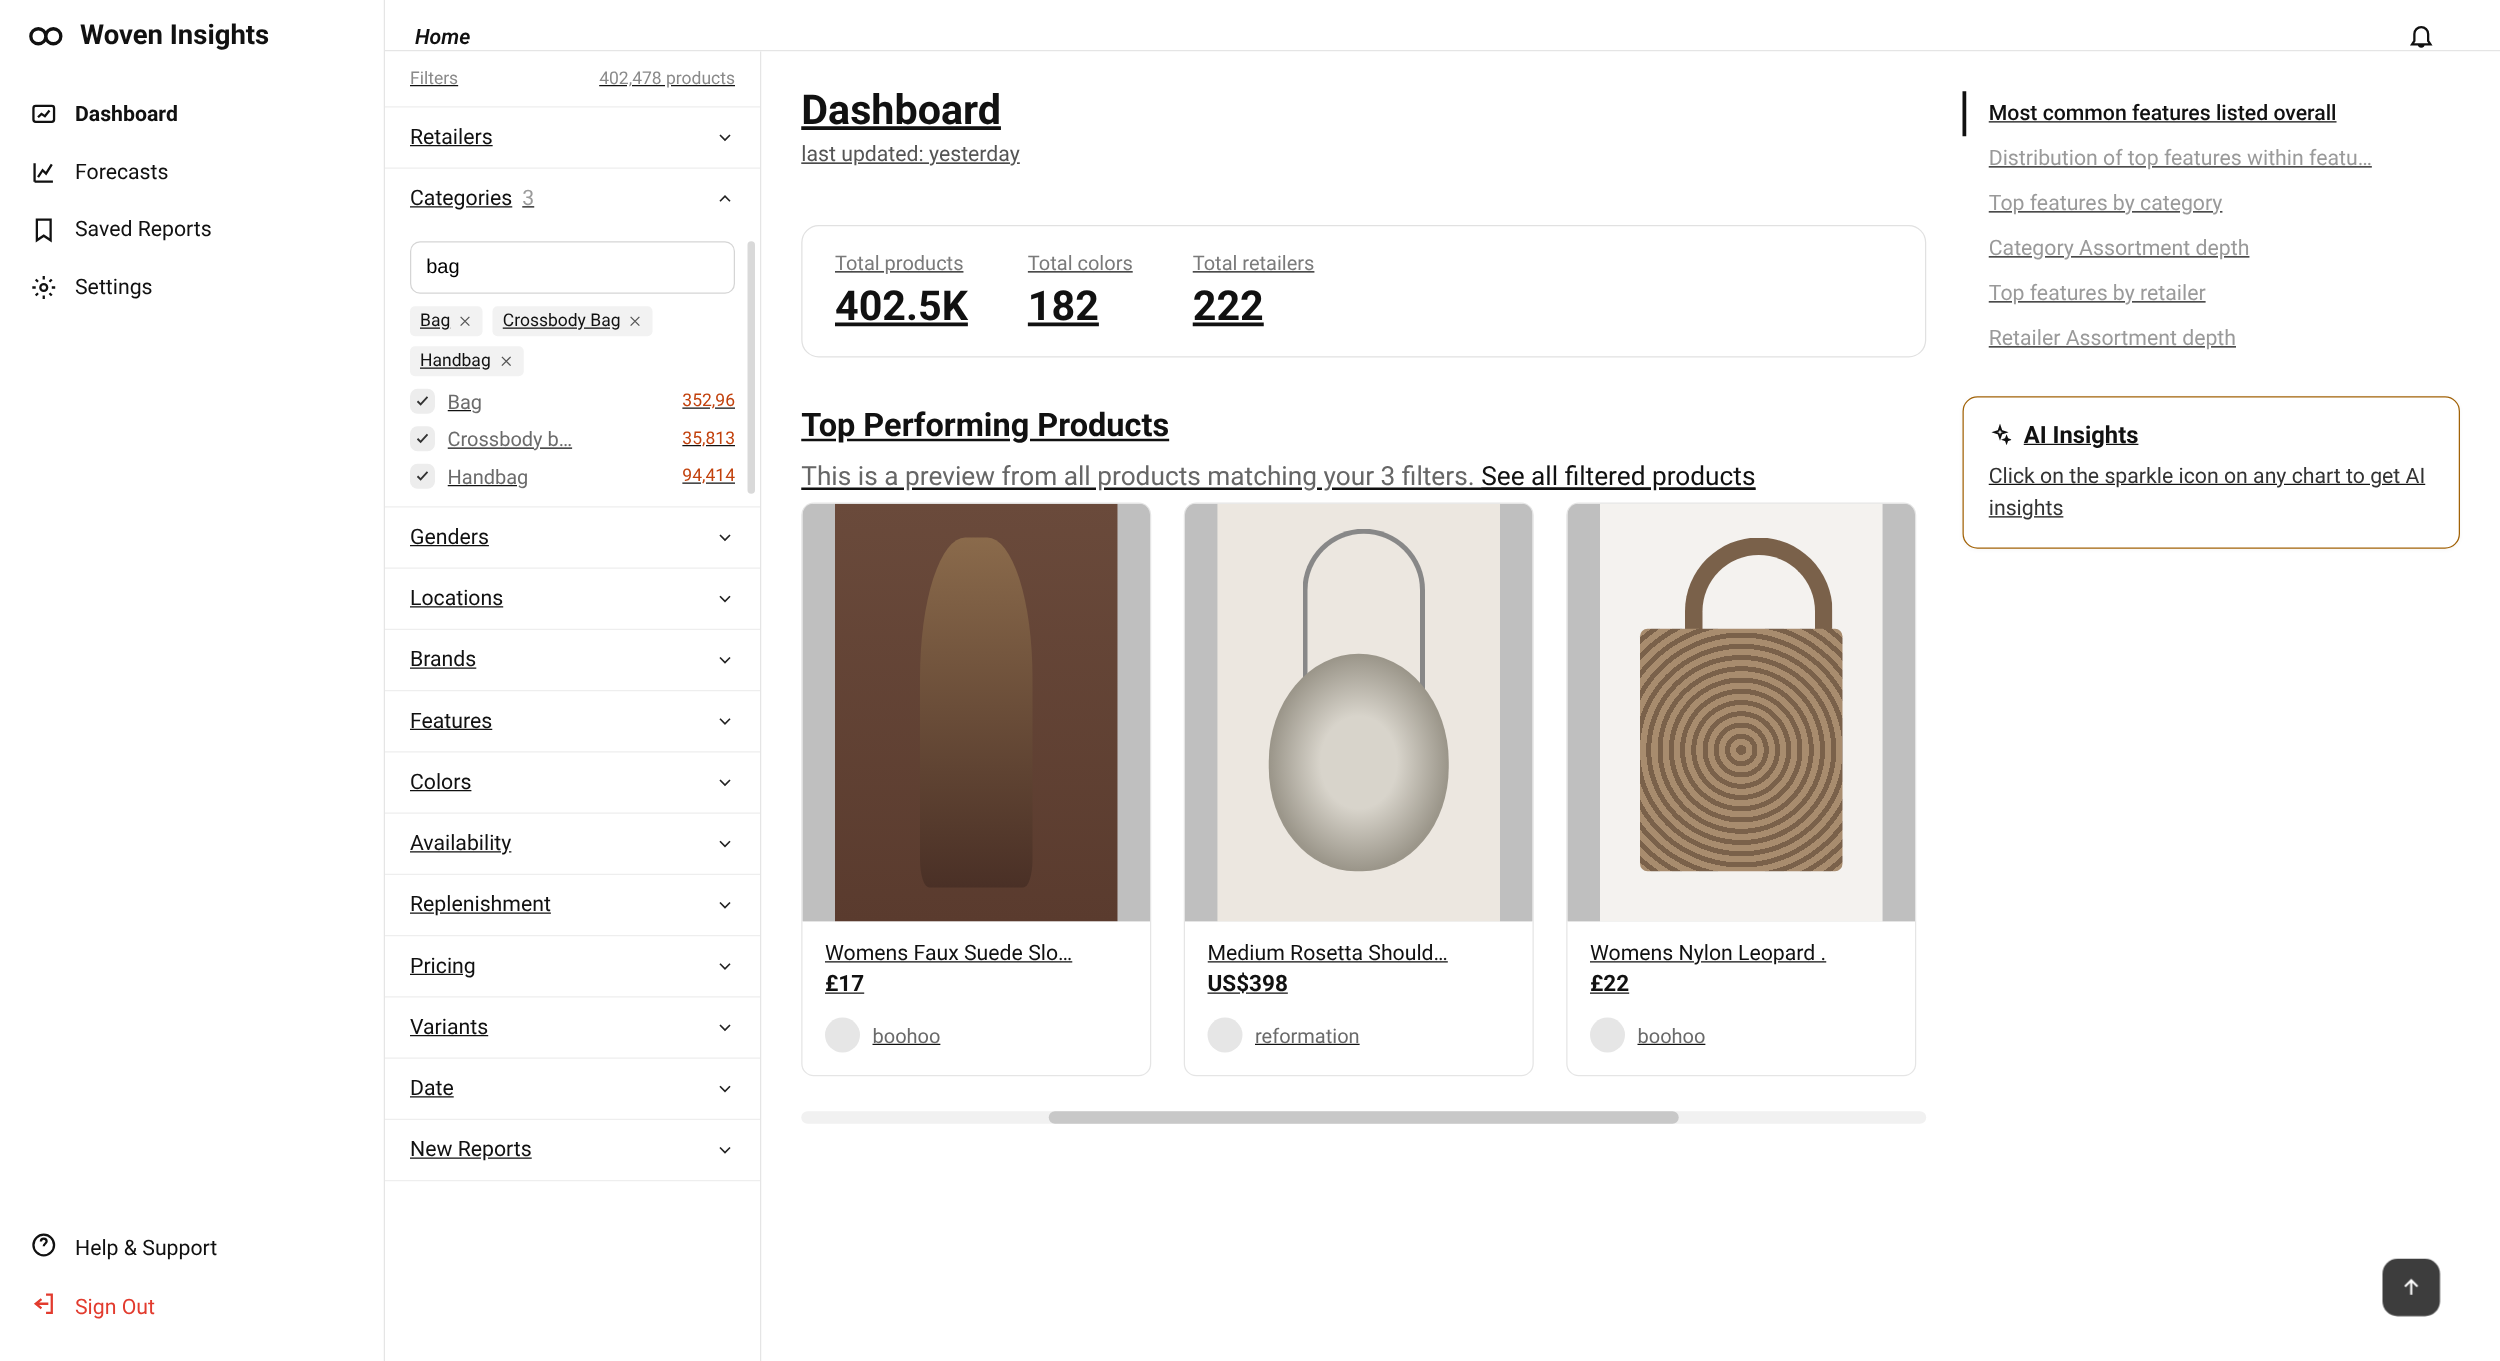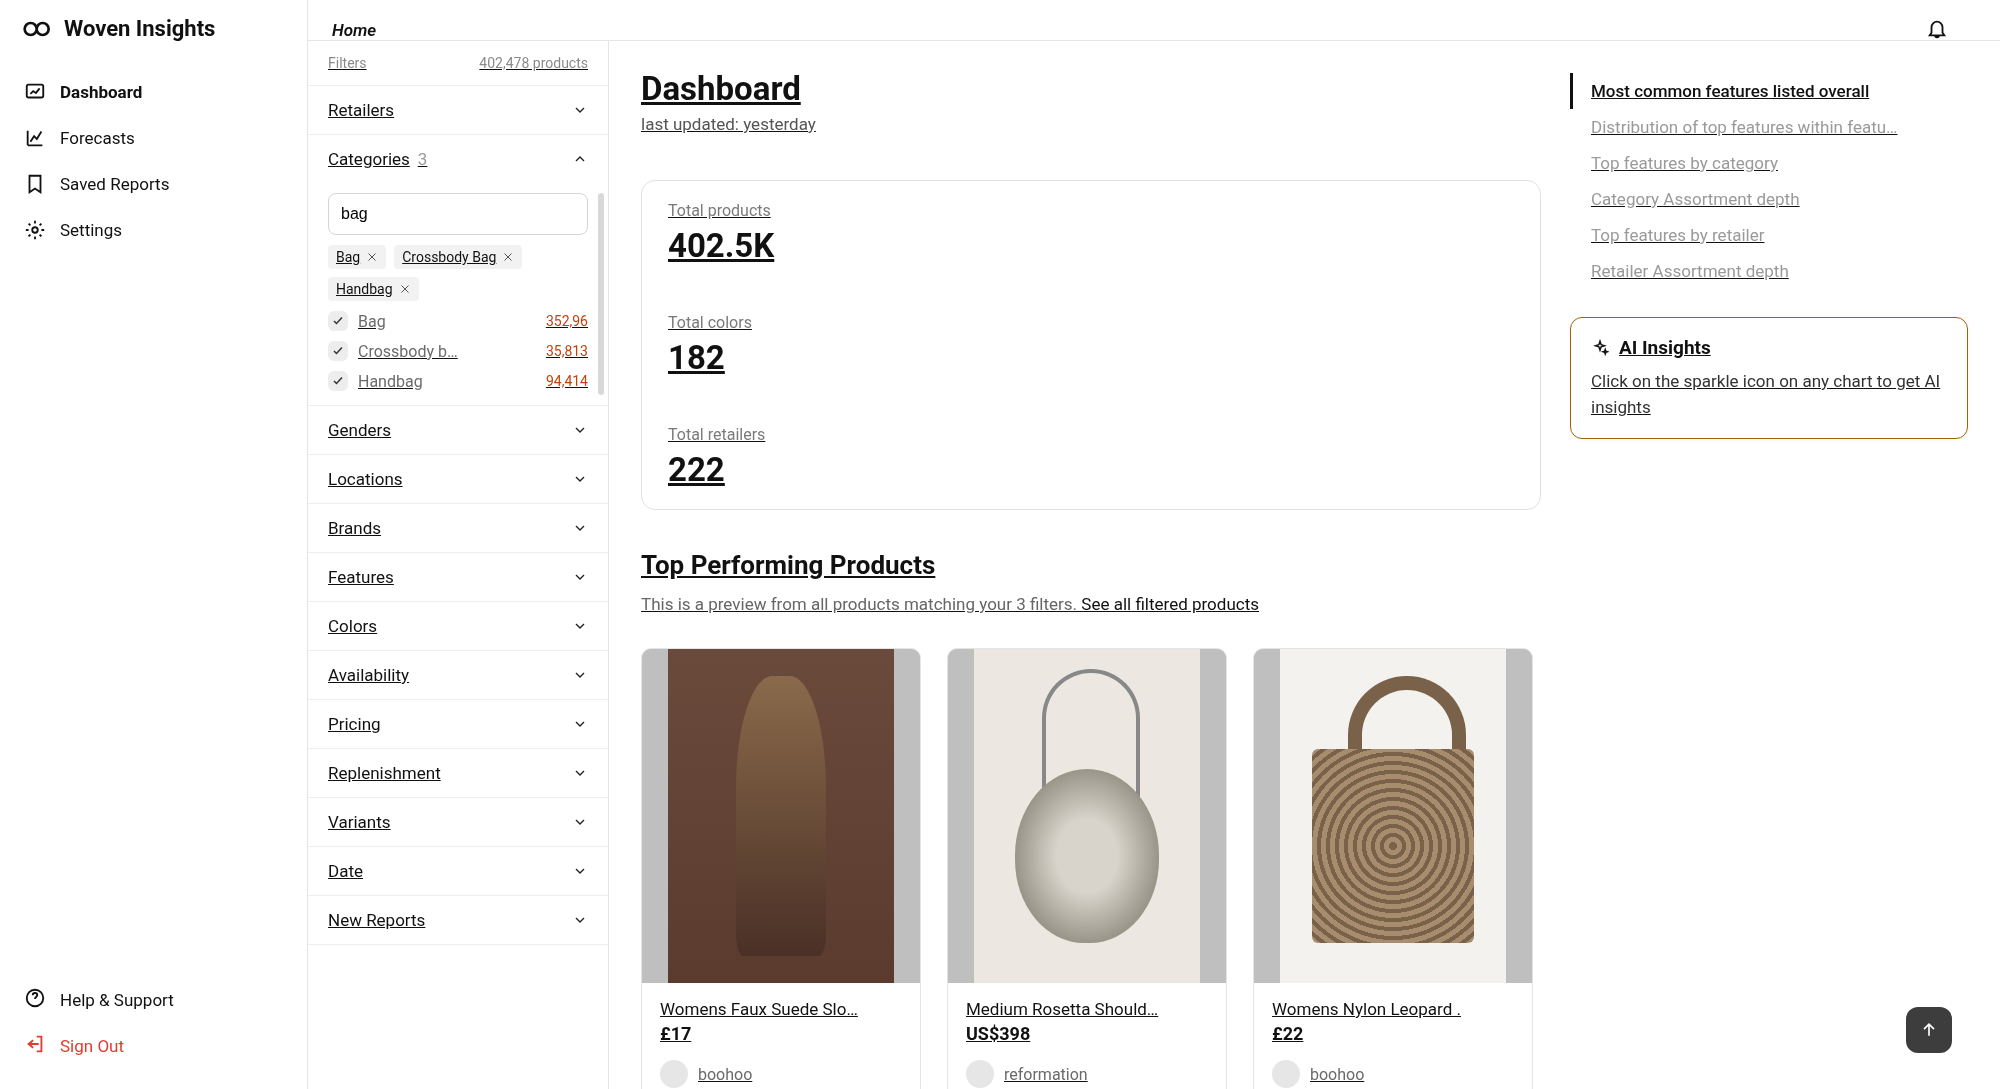--- a/index.html
+++ b/index.html
@@ -45,25 +45,25 @@
 .opt .cb { width: 20px; height: 20px; border-radius: 6px; background: #ededed; display: inline-flex; align-items: center; justify-content: center; cursor: pointer; }
 .opt .lbl { flex: 1; white-space: nowrap; overflow: hidden; text-overflow: ellipsis; }
 .opt .cnt { color: #c2410c; font-size: 14px; }
 .scrollhint { position: absolute; right: 4px; top: 10px; bottom: 10px; width: 6px; background: #d9d9d9; border-radius: 3px; }
 
 
 .dash { flex: 1; padding: 28px 32px 0; overflow: hidden; display: flex; gap: 24px; }
 .dash-main { flex: 1; min-width: 0; }
 .h1 { font-size: 33px; font-weight: 700; margin-bottom: 6px; }
 .sub { font-size: 17px; color: #555; margin-bottom: 46px; }
-.stats { border: 1px solid #e1e1e1; border-radius: 14px; padding: 20px 26px; display: flex; gap: 48px; margin-bottom: 40px; max-width: 900px; flex-direction: column; }
+.stats { border: 1px solid #e1e1e1; border-radius: 14px; padding: 20px 26px; display: flex; gap: 48px; margin-bottom: 40px; max-width: 900px; }
 .stat .lbl-s { color: #7a7a7a; font-size: 16px; margin-bottom: 6px; }
 .stat .val-s { font-size: 33px; font-weight: 700; }
 .h2 { font-size: 26px; font-weight: 700; margin-bottom: 14px; }
-.preview-note { font-size: 17px; color: #666; margin-bottom: 34px; }
+.preview-note { font-size: 21px; color: #666; margin-bottom: 8px; }
 .preview-note a { color: #111; text-decoration: underline; cursor: pointer; }
 .cards { display: flex; gap: 26px; }
 .card { width: 280px; border: 1px solid #e5e5e5; border-radius: 10px; overflow: hidden; background: #fff; }
 .card-img { height: 334px; background: #c9c9c9; display: flex; }
 .card-img .side { width: 26px; background: #bfbfbf; }
 .card-img .mid { flex: 1; }
 .card-body { padding: 16px 18px 18px; }
 .p-name { font-size: 17px; white-space: nowrap; overflow: hidden; text-overflow: ellipsis; margin-bottom: 4px; }
 .p-price { font-size: 18px; font-weight: 700; margin-bottom: 16px; }
 .p-ret { display: flex; align-items: center; gap: 10px; color: #6a6a6a; font-size: 16px; }
@@ -298,30 +298,30 @@
             <div class="acc-head">
               <span>Availability</span>
               <span class="sp"></span>
               <svg class="chev" viewBox="0 0 24 24" fill="none" stroke="#222" stroke-width="2">
                 <path d="M6 9l6 6 6-6"></path>
               </svg>
             </div>
           </div>
         <div class="accordion">
             <div class="acc-head">
+              <span>Replenishment</span>
+              <span class="sp"></span>
+              <svg class="chev" viewBox="0 0 24 24" fill="none" stroke="#222" stroke-width="2">
+                <path d="M6 9l6 6 6-6"></path>
+              </svg>
+            </div>
+          </div>
+        <div class="accordion">
+            <div class="acc-head">
               <span>Pricing</span>
-              <span class="sp"></span>
-              <svg class="chev" viewBox="0 0 24 24" fill="none" stroke="#222" stroke-width="2">
-                <path d="M6 9l6 6 6-6"></path>
-              </svg>
-            </div>
-          </div>
-        <div class="accordion">
-            <div class="acc-head">
-              <span>Replenishment</span>
               <span class="sp"></span>
               <svg class="chev" viewBox="0 0 24 24" fill="none" stroke="#222" stroke-width="2">
                 <path d="M6 9l6 6 6-6"></path>
               </svg>
             </div>
           </div>
         <div class="accordion">
             <div class="acc-head">
               <span>Variants</span>
               <span class="sp"></span>

